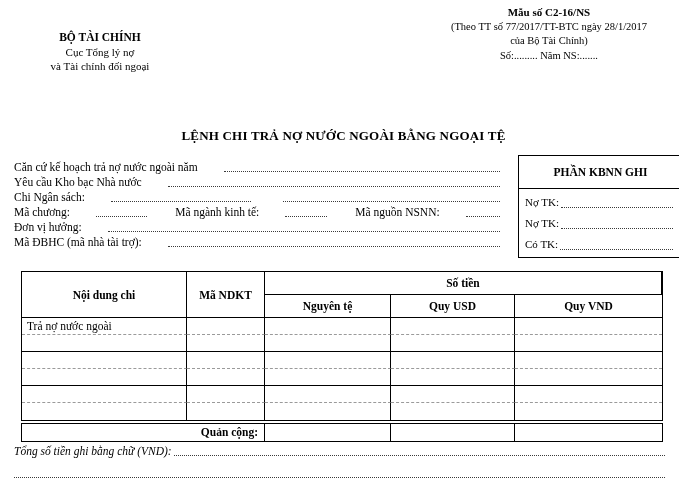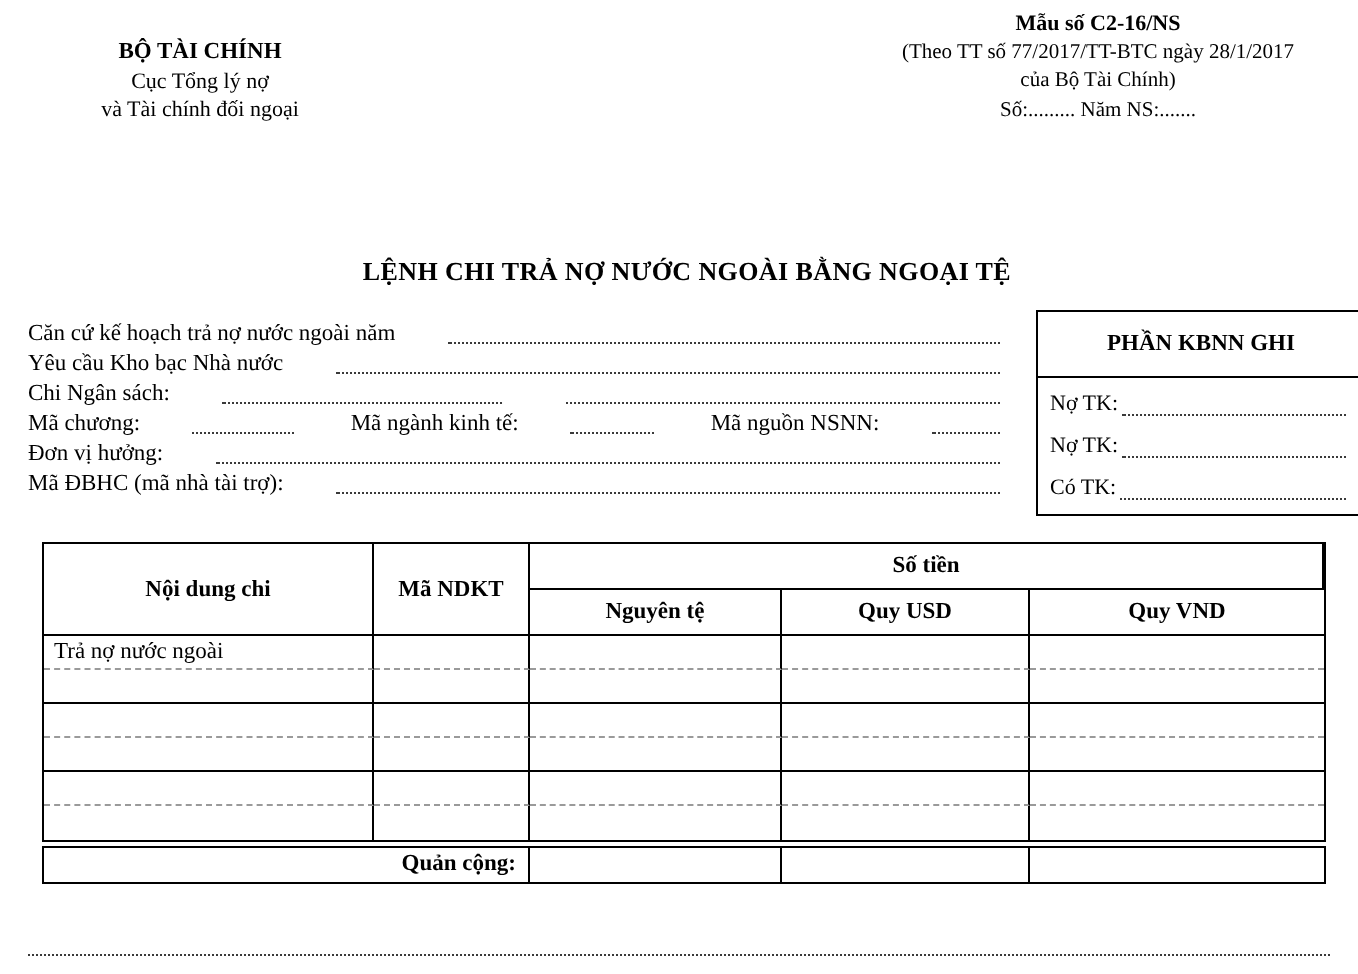--- a/index.html
+++ b/index.html
@@ -2,21 +2,21 @@
 <html><head>
 <meta charset="utf-8">
 <style>
   * { margin:0; padding:0; box-sizing:border-box; }
   html,body { background:#ffffff; }
   .page {
     position:relative; width:679px; height:487px; background:#fff; color:#000;
     font-family:"Liberation Serif","DejaVu Serif",serif; overflow:hidden;
   }
   
-  .hdr-agency { position:absolute; left:20px; top:18px; width:160px; text-align:center; }
+  .hdr-agency { position:absolute; left:20px; top:29px; width:160px; text-align:center; }
   .hdr-agency .name { font-weight:bold; font-size:11.5px; line-height:16px; }
   .hdr-agency .dept { font-size:11px; line-height:14px; }
   .hdr-national { position:absolute; left:190px; top:30px; width:262px; text-align:center; }
   .hdr-national .country { font-weight:bold; font-size:11.5px; line-height:17px; }
   .hdr-national .motto { font-size:11.5px; line-height:16px; }
   .hdr-national .rule { width:96px; height:2px; background:#000; margin:5px auto 0; }
   .hdr-form { position:absolute; left:425px; top:5px; width:248px; text-align:center; }
   .hdr-form .no { font-weight:bold; font-size:11px; line-height:15px; }
   .hdr-form .ref { font-size:10.5px; line-height:14px; }
   .hdr-form .serial { font-size:10.5px; line-height:15px; }
@@ -181,15 +181,19 @@
     <div class="bcell nob lastcol"></div>
   </div>
 
   <div class="total">
     <div class="tlabel">Quản cộng:</div>
     <div></div>
     <div></div>
     <div class="lastcol"></div>
   </div>
 
+  <div class="foot1">
+    <span class="lbl">Tổng số tiền ghi bằng chữ (VND):</span>
+    <span class="leader"></span>
+  </div>
   <div class="foot2"></div>
 
 </div>
 
 </body></html>

